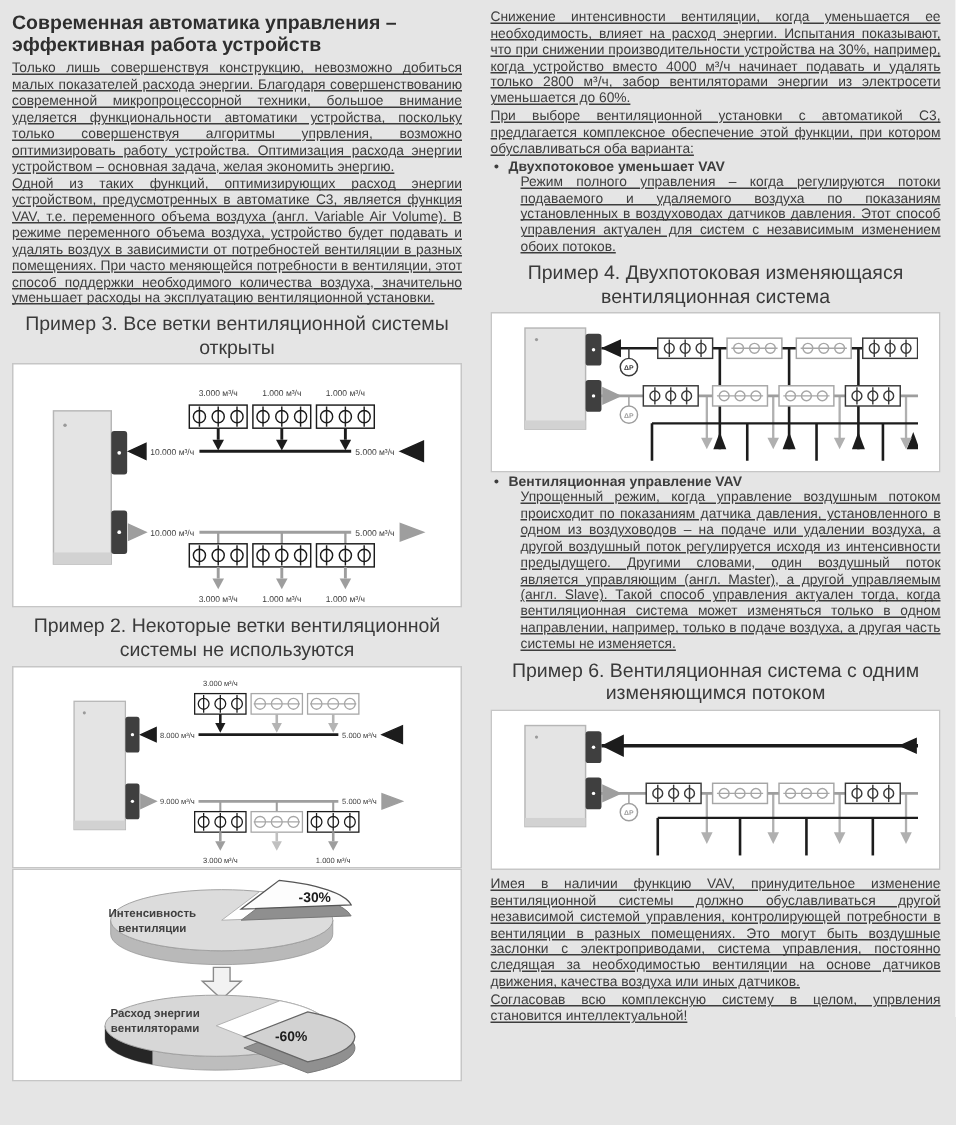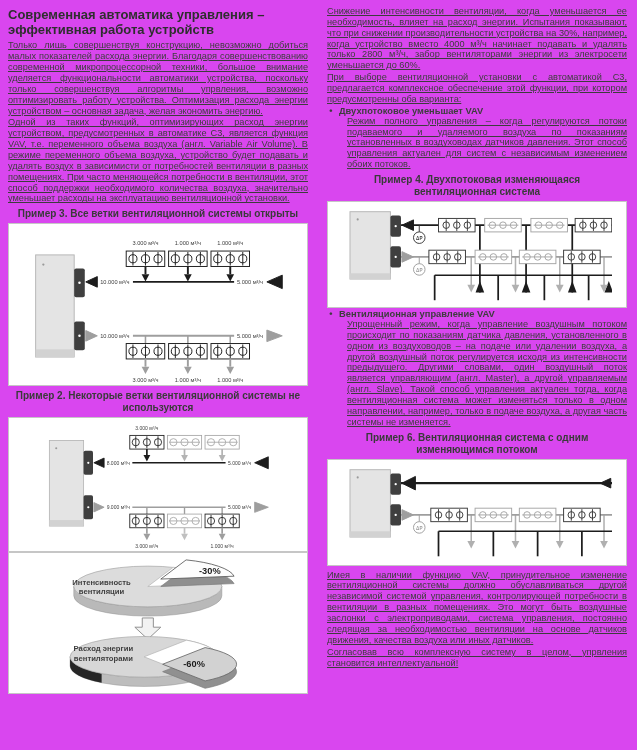--- a/index.html
+++ b/index.html
@@ -1,23 +1,23 @@
 <!DOCTYPE html>
 <html><head>
 <meta charset="utf-8">
 <style>
   html,body{margin:0;padding:0;background:#fff;}
   .page{width:637px;height:750px;overflow:hidden;box-sizing:border-box;
-        padding:6px 9px 0 8px;background:#d946ef;
+        padding:6px 9px 0 8px;background:#e5e5e5;
         font-family:"Liberation Sans",sans-serif;color:#3d3d3d;}
   .columns{display:flex;gap:19px;}
   .col{width:300px;flex:0 0 300px;}
   .title{font-size:13px;font-weight:bold;color:#2e2e2e;line-height:1.17;margin:1px 0 3px;}
   .para{font-size:9.2px;line-height:1.18;text-align:justify;margin:0 0 1px;text-decoration:underline;}
-  .caption{font-size:10px;text-align:center;margin:4px 6px 3px;line-height:1.2;color:#3a3a3a;font-weight:bold;}
+  .caption{font-size:13px;text-align:center;margin:4px 6px 3px;line-height:1.2;color:#3a3a3a;}
   .fig{border:1px solid #c6c6c6;background:#fff;text-align:center;padding:2px 0 1px;}
   .bullet{margin:1px 0 0;}
   .bullet-head{font-size:9.3px;font-weight:bold;display:flex;gap:4px;margin:1px 0 0;}
   .bullet-marker{width:8px;text-align:center;}
   .bullet-body{margin-left:20px;}
   svg{display:block;margin:0 auto;}
   svg text{font-family:"Liberation Sans",sans-serif;fill:#3d3d3d;}
   .flab{font-size:5.9px;}
   .dplab{font-size:4.8px;font-weight:bold;}
   .pieval{font-size:10px;font-weight:bold;fill:#1c1c1c;}
@@ -280,21 +280,21 @@
           <text class="pielab" x="74" y="104" text-anchor="middle">Расход энергии</text>
           <text class="pielab" x="74" y="114.5" text-anchor="middle">вентиляторами</text>
           <text class="pieval" x="172" y="121" text-anchor="middle">-60%</text>
         </g>
       </svg>
     </div>
   </div>
 
   <div class="col">
     <p class="para">Снижение интенсивности вентиляции, когда уменьшается ее необходимость, влияет на расход энергии. Испытания показывают, что при снижении производительности устройства на 30%, например, когда устройство вместо 4000 м³/ч начинает подавать и удалять только 2800 м³/ч, забор вентиляторами энергии из электросети уменьшается до 60%.</p>
-    <p class="para">При выборе вентиляционной установки с автоматикой С3, предлагается комплексное обеспечение этой функции, при котором предусмотренны оба варианта:</p>
+    <p class="para">При выборе вентиляционной установки с автоматикой С3, предлагается комплексное обеспечение этой функции, при котором обуславливаться оба варианта:</p>
 
     <div class="bullet">
       <div class="bullet-head">
         <span class="bullet-marker">•</span>
         <span>Двухпотоковое уменьшает VAV</span>
       </div>
       <p class="para bullet-body">Режим полного управления – когда регулируются потоки подаваемого и удаляемого воздуха по показаниям установленных в воздуховодах датчиков давления. Этот способ управления актуален для систем с независимым изменением обоих потоков.</p>
     </div>
 
     <div class="caption">Пример 4. Двухпотоковая изменяющаяся вентиляционная система</div>

